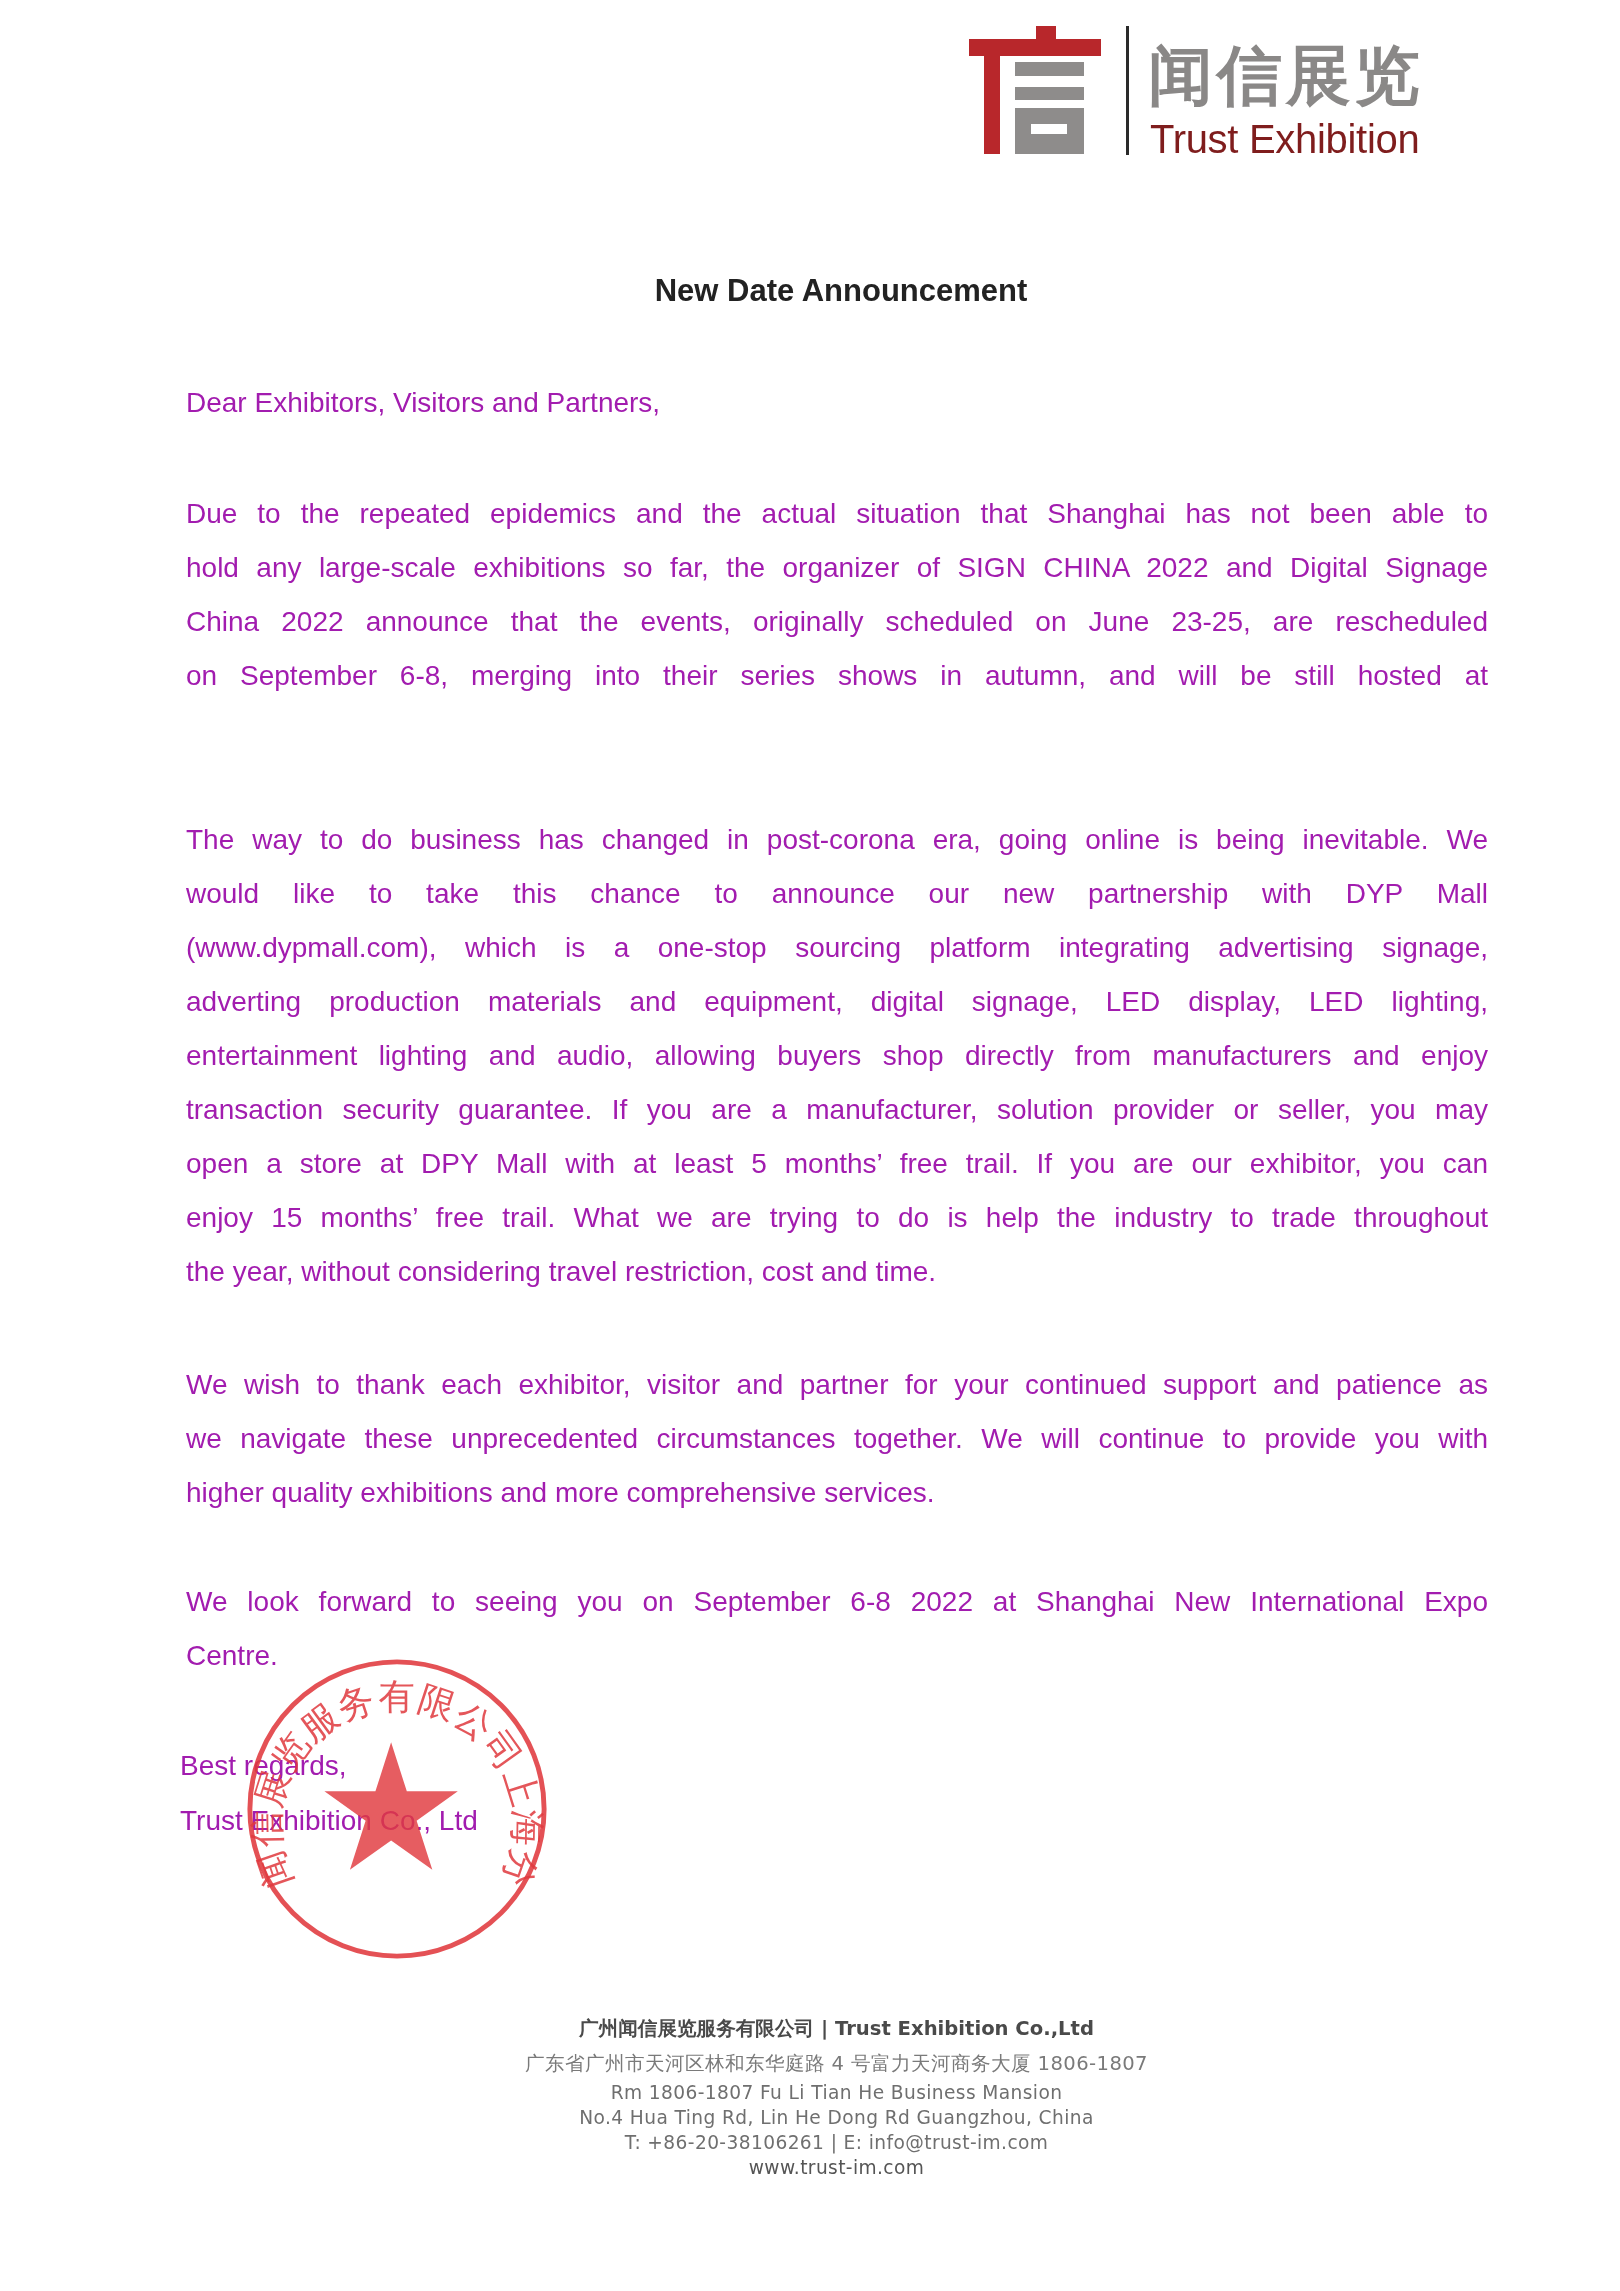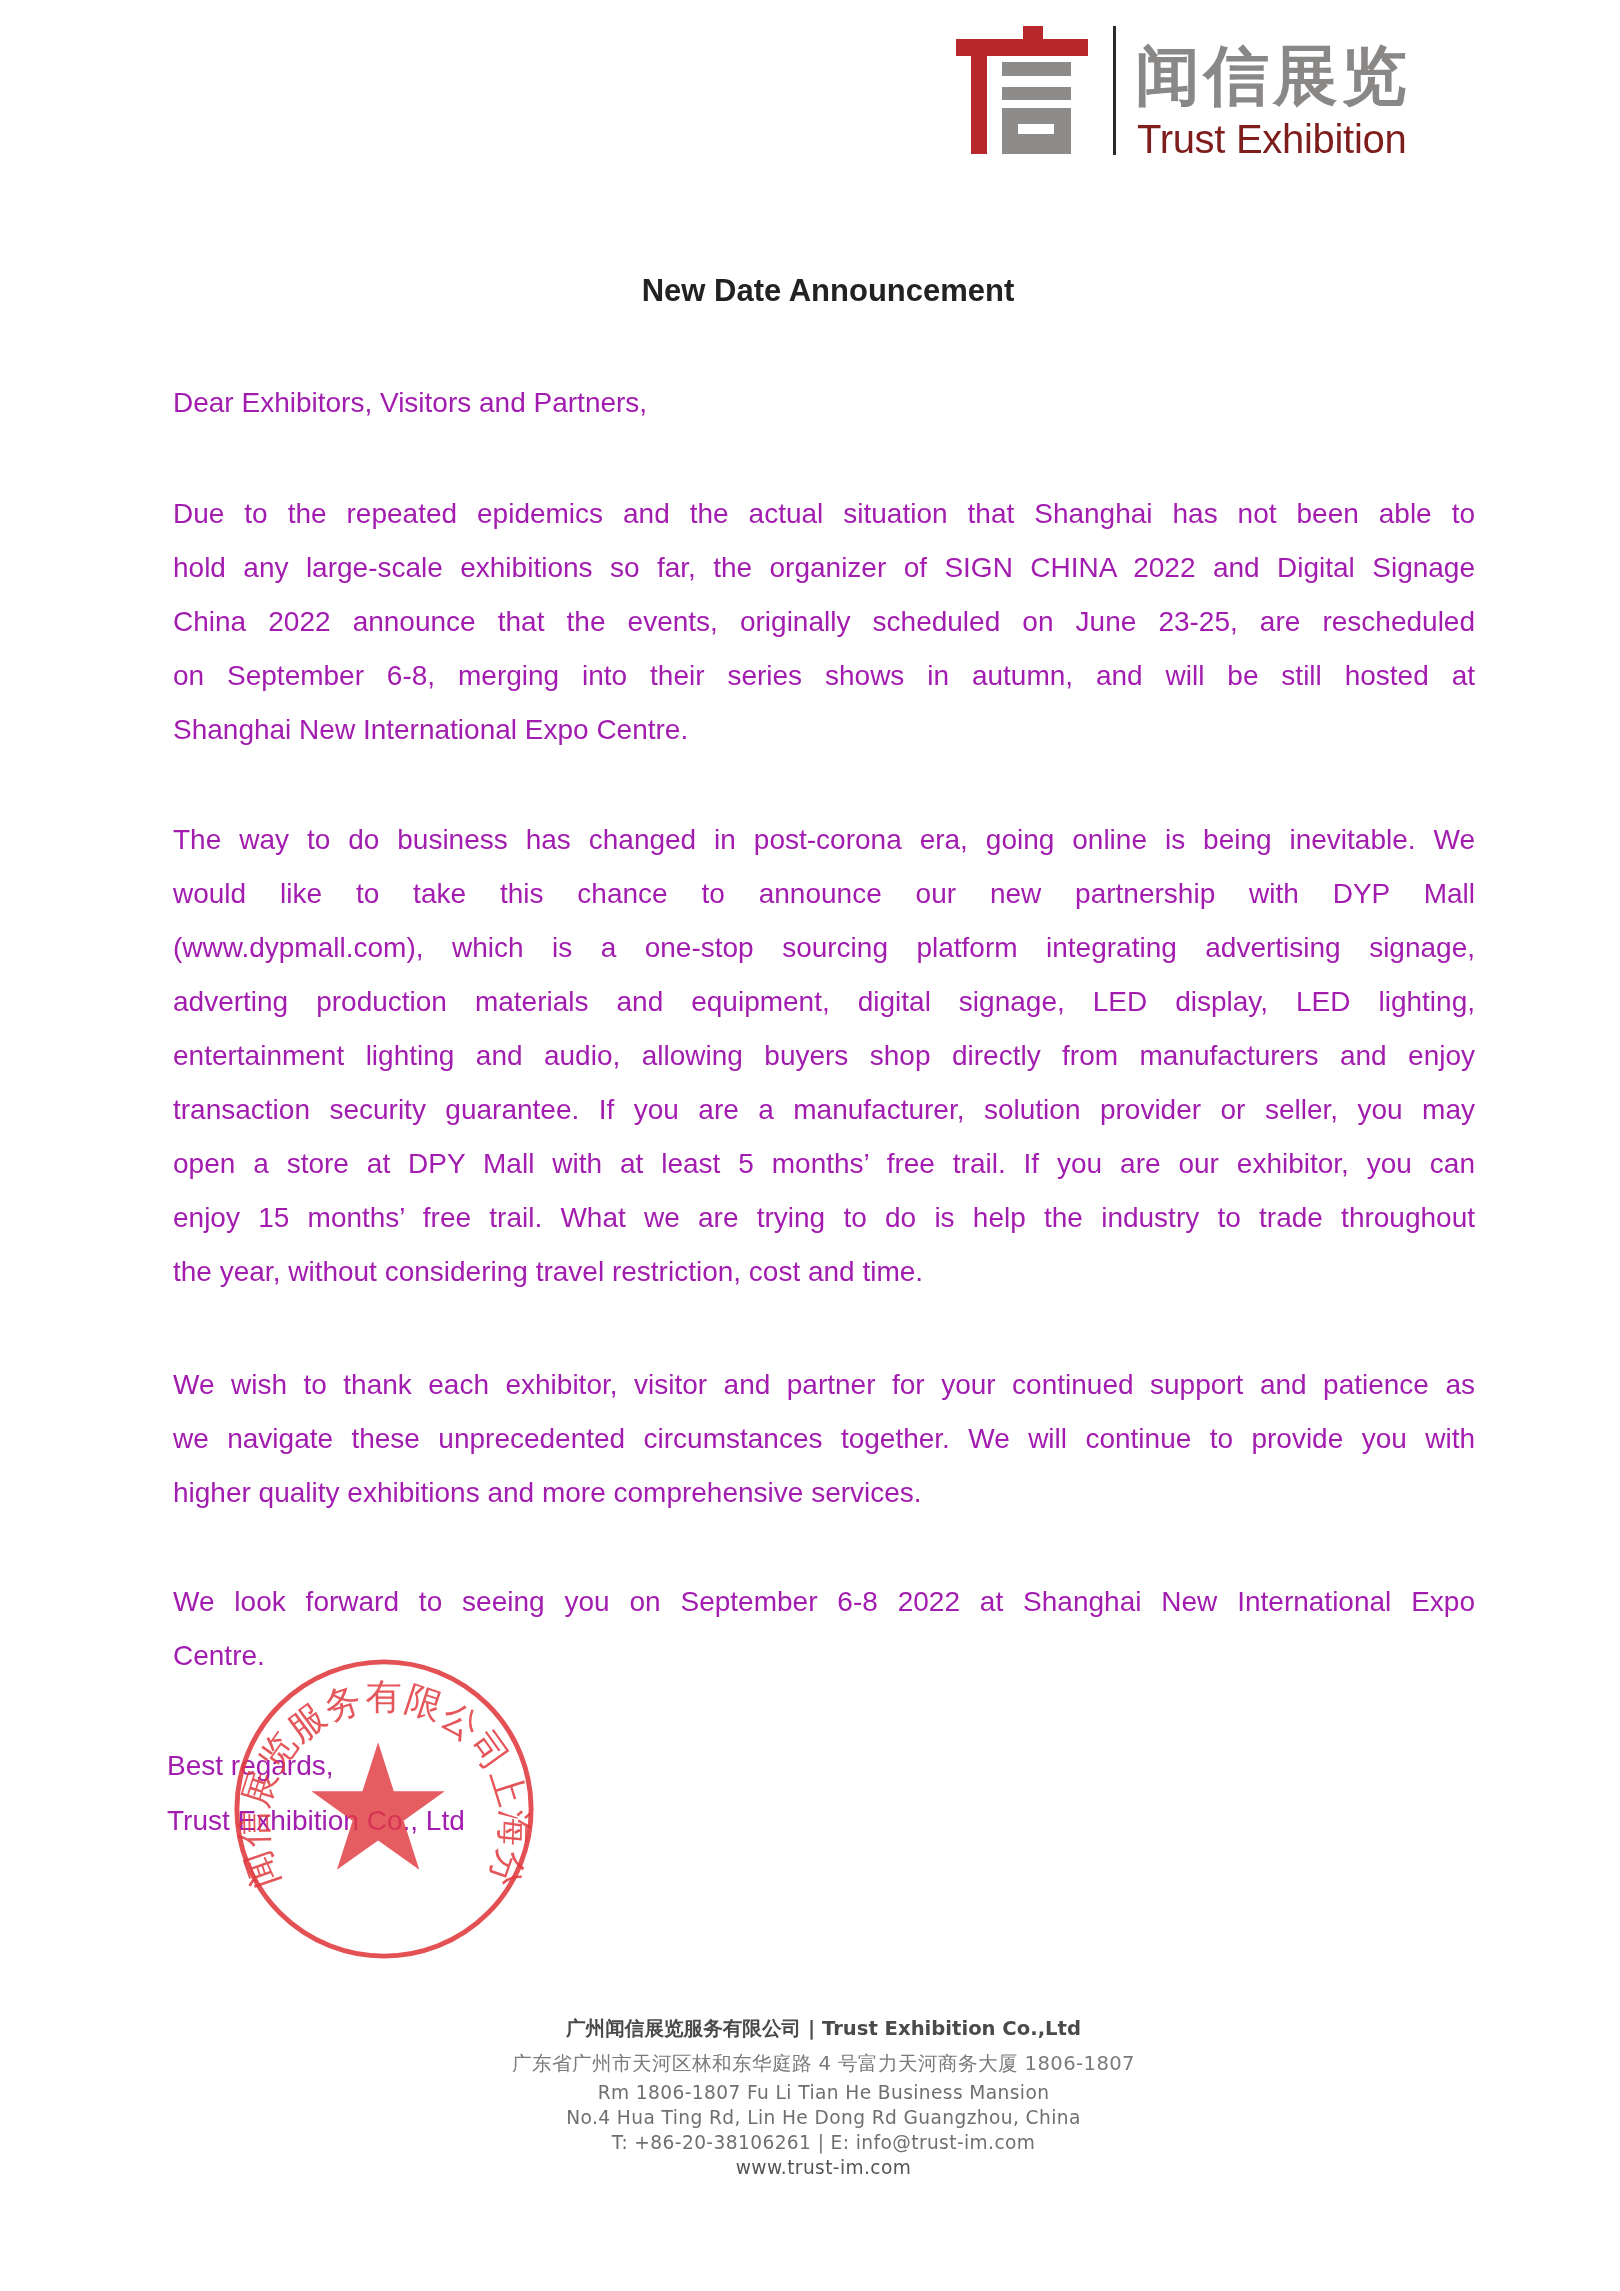--- a/index.html
+++ b/index.html
@@ -1,17 +1,17 @@
 <!DOCTYPE html>
 <html><head>
   <meta charset="utf-8">
   <style>
     html, body { margin: 0; padding: 0; background: #ffffff; }
     body { width: 1620px; height: 2292px; position: relative; overflow: hidden; }
-    .page { position: absolute; left: 0; top: 0; width: 1472px; height: 2292px; background: #fff; }
+    .page { position: absolute; left: 13px; top: 0; width: 1472px; height: 2292px; background: #fff; }
 
     
     .logo { position: absolute; left: 951px; top: 21.6px; width: 490px; height: 142px; }
     .logo-mark { position: absolute; left: 0; top: 0; width: 137px; height: 137px; }
     .lm { position: absolute; }
     .lm.red { background: #b8272b; }
     .lm.gray { background: #8e8c8b; }
     .lm.slot { background: #ffffff; }
     .logo-divider { position: absolute; left: 162px; top: 4.9px; width: 2.9px; height: 129px; background: #2a2a2a; }
     .logo-cn { position: absolute; left: 184px; top: 19.6px; font-family: "DejaVu Sans", sans-serif; font-weight: bold; font-size: 65px; line-height: 69px; color: #8a8887; letter-spacing: 3.9px; white-space: nowrap; }
@@ -64,21 +64,20 @@
 
   <div class="title">New Date Announcement</div>
 
   <div class="greeting text">Dear Exhibitors, Visitors and Partners,</div>
 
   <div class="para p1 text">
     <span class="line">Due to the repeated epidemics and the actual situation that Shanghai has not been able to</span>
     <span class="line">hold any large-scale exhibitions so far, the organizer of SIGN CHINA 2022 and Digital Signage</span>
     <span class="line">China 2022 announce that the events, originally scheduled on June 23-25, are rescheduled</span>
     <span class="line">on September 6-8, merging into their series shows in autumn, and will be still hosted at</span>
-    <span class="line last">Shanghai New International Expo Centre.</span>
   </div>
 
   <div class="para p2 text">
     <span class="line">The way to do business has changed in post-corona era, going online is being inevitable. We</span>
     <span class="line">would like to take this chance to announce our new partnership with DYP Mall</span>
     <span class="line">(www.dypmall.com), which is a one-stop sourcing platform integrating advertising signage,</span>
     <span class="line">adverting production materials and equipment, digital signage, LED display, LED lighting,</span>
     <span class="line">entertainment lighting and audio, allowing buyers shop directly from manufacturers and enjoy</span>
     <span class="line">transaction security guarantee. If you are a manufacturer, solution provider or seller, you may</span>
     <span class="line">open a store at DPY Mall with at least 5 months’ free trail. If you are our exhibitor, you can</span>

